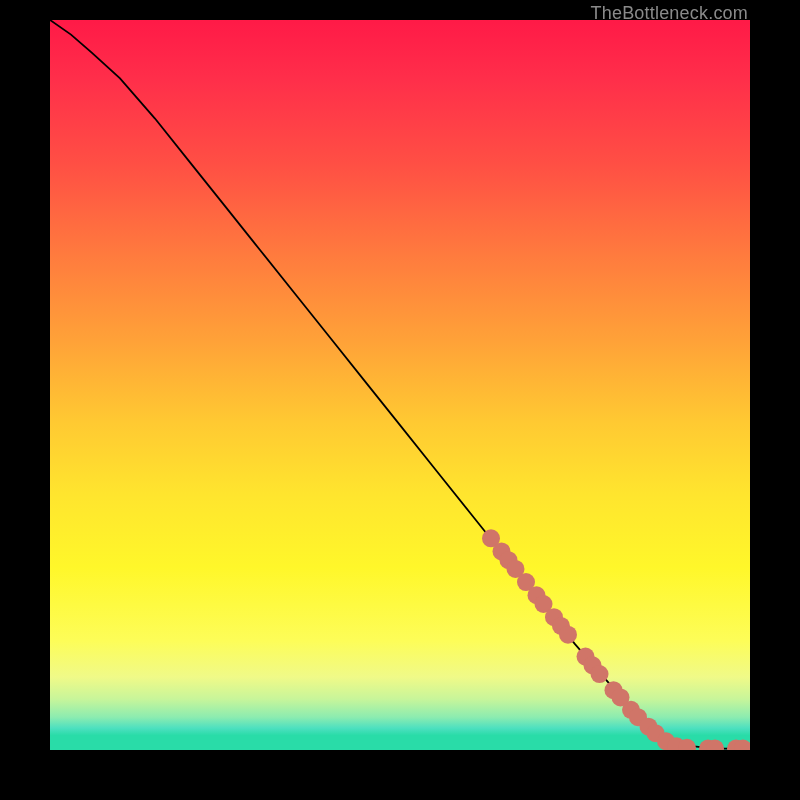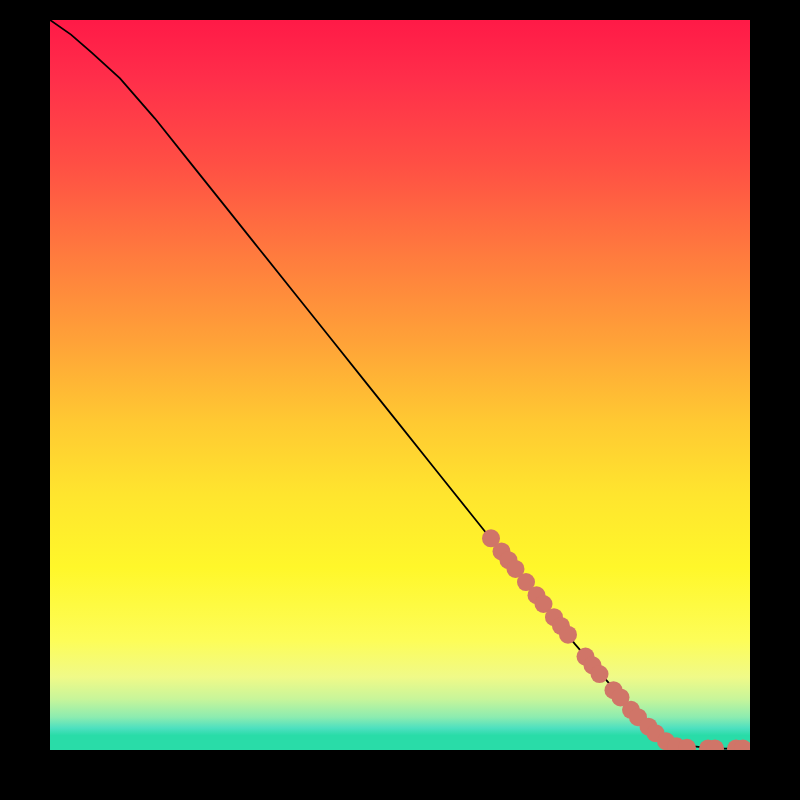--- a/index.html
+++ b/index.html
@@ -50,20 +50,21 @@
     top: 0;
     width: 700px;
     height: 730px;
     pointer-events: none;
   }
 </style>
 </head>
 <body>
 
 <div class="chart-container">
+  <div class="watermark">TheBottleneck.com</div>
   <div class="plot-area">
     <svg class="overlay" viewBox="0 0 700 730" preserveAspectRatio="none">
       <g id="chart-g">
           <path d="M0.00 0.00 L21.00 14.60 L42.00 32.85 L70.00 58.40 L105.00 98.55 L140.00 142.35 L175.00 186.15 L210.00 229.95 L245.00 273.75 L280.00 317.55 L315.00 361.35 L350.00 405.15 L385.00 448.95 L420.00 492.75 L455.00 536.55 L490.00 580.35 L525.00 624.15 L560.00 664.30 L595.00 700.80 L616.00 715.40 L630.00 722.70 L644.00 726.35 L658.00 727.81 L672.00 728.54 L686.00 728.54 L700.00 728.54 " fill="none" stroke="#000000" stroke-width="1.8"></path>
           <circle cx="441.00" cy="518.30" r="9" fill="#d07568"></circle>
           <circle cx="451.50" cy="531.44" r="9" fill="#d07568"></circle>
           <circle cx="458.50" cy="540.20" r="9" fill="#d07568"></circle>
           <circle cx="465.50" cy="548.96" r="9" fill="#d07568"></circle>
           <circle cx="476.00" cy="562.10" r="9" fill="#d07568"></circle>
           <circle cx="486.50" cy="575.24" r="9" fill="#d07568"></circle>

